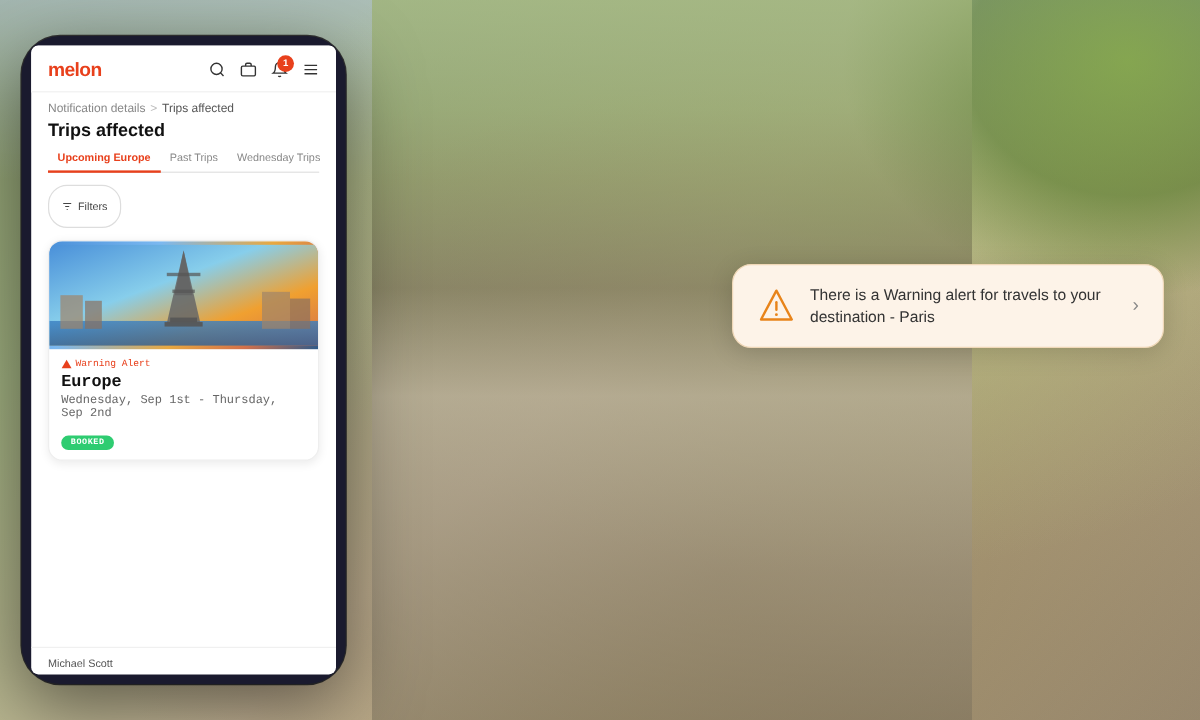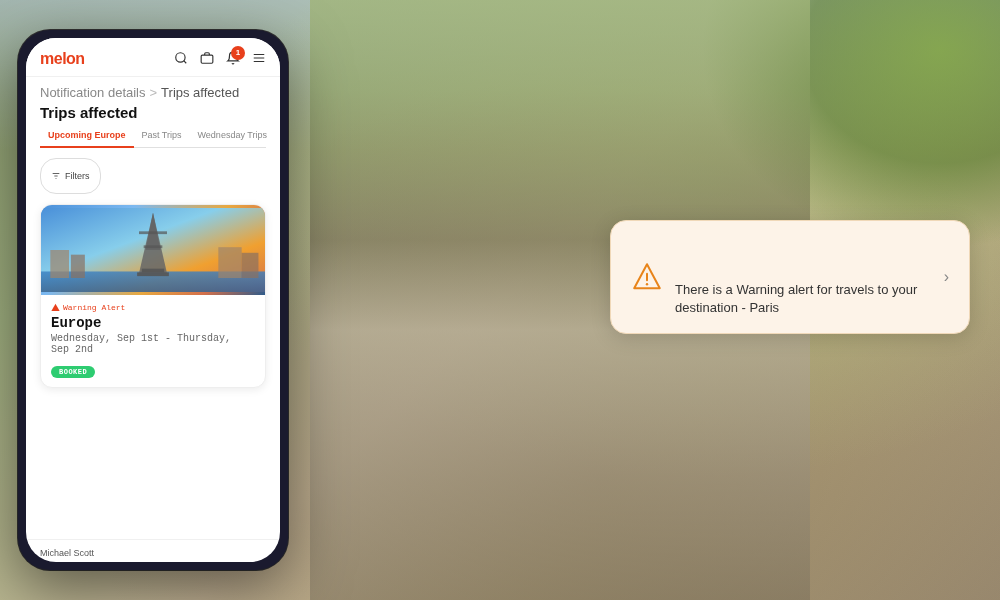--- a/index.html
+++ b/index.html
@@ -70,21 +70,21 @@
       background: #1a1a2e;
       border-radius: 32px;
       padding: 8px;
       box-shadow: 0 20px 60px rgba(0,0,0,0.5), 0 0 0 1px #333;
     }
 
     .phone-screen {
       width: 100%;
       height: 100%;
       background: #fff;
-      border-radius: 30px;
+      border-radius: 6px;
       overflow: hidden;
       display: flex;
       flex-direction: column;
     }
 
     
     .phone-nav {
       display: flex;
       align-items: center;
       justify-content: space-between;
@@ -125,21 +125,21 @@
       border-radius: 50%;
       display: flex;
       align-items: center;
       justify-content: center;
       font-weight: 700;
     }
 
     
     .breadcrumb {
       padding: 8px 14px 4px;
-      font-size: 13px;
+      font-size: 10px;
       color: #888;
       display: flex;
       gap: 4px;
     }
 
     .breadcrumb-sep { color: #bbb; }
     .breadcrumb-current { color: #555; }
 
     
     .phone-content {
@@ -289,21 +289,20 @@
       width: 32px;
       height: 32px;
     }
 
     .alert-text {
       flex: 1;
       font-size: 13px;
       color: #333;
       font-weight: 500;
       line-height: 1.4;
-      margin-top: 44px;
     }
 
     .alert-chevron {
       flex-shrink: 0;
       color: #888;
       font-size: 16px;
       font-weight: 300;
     }
 
     

